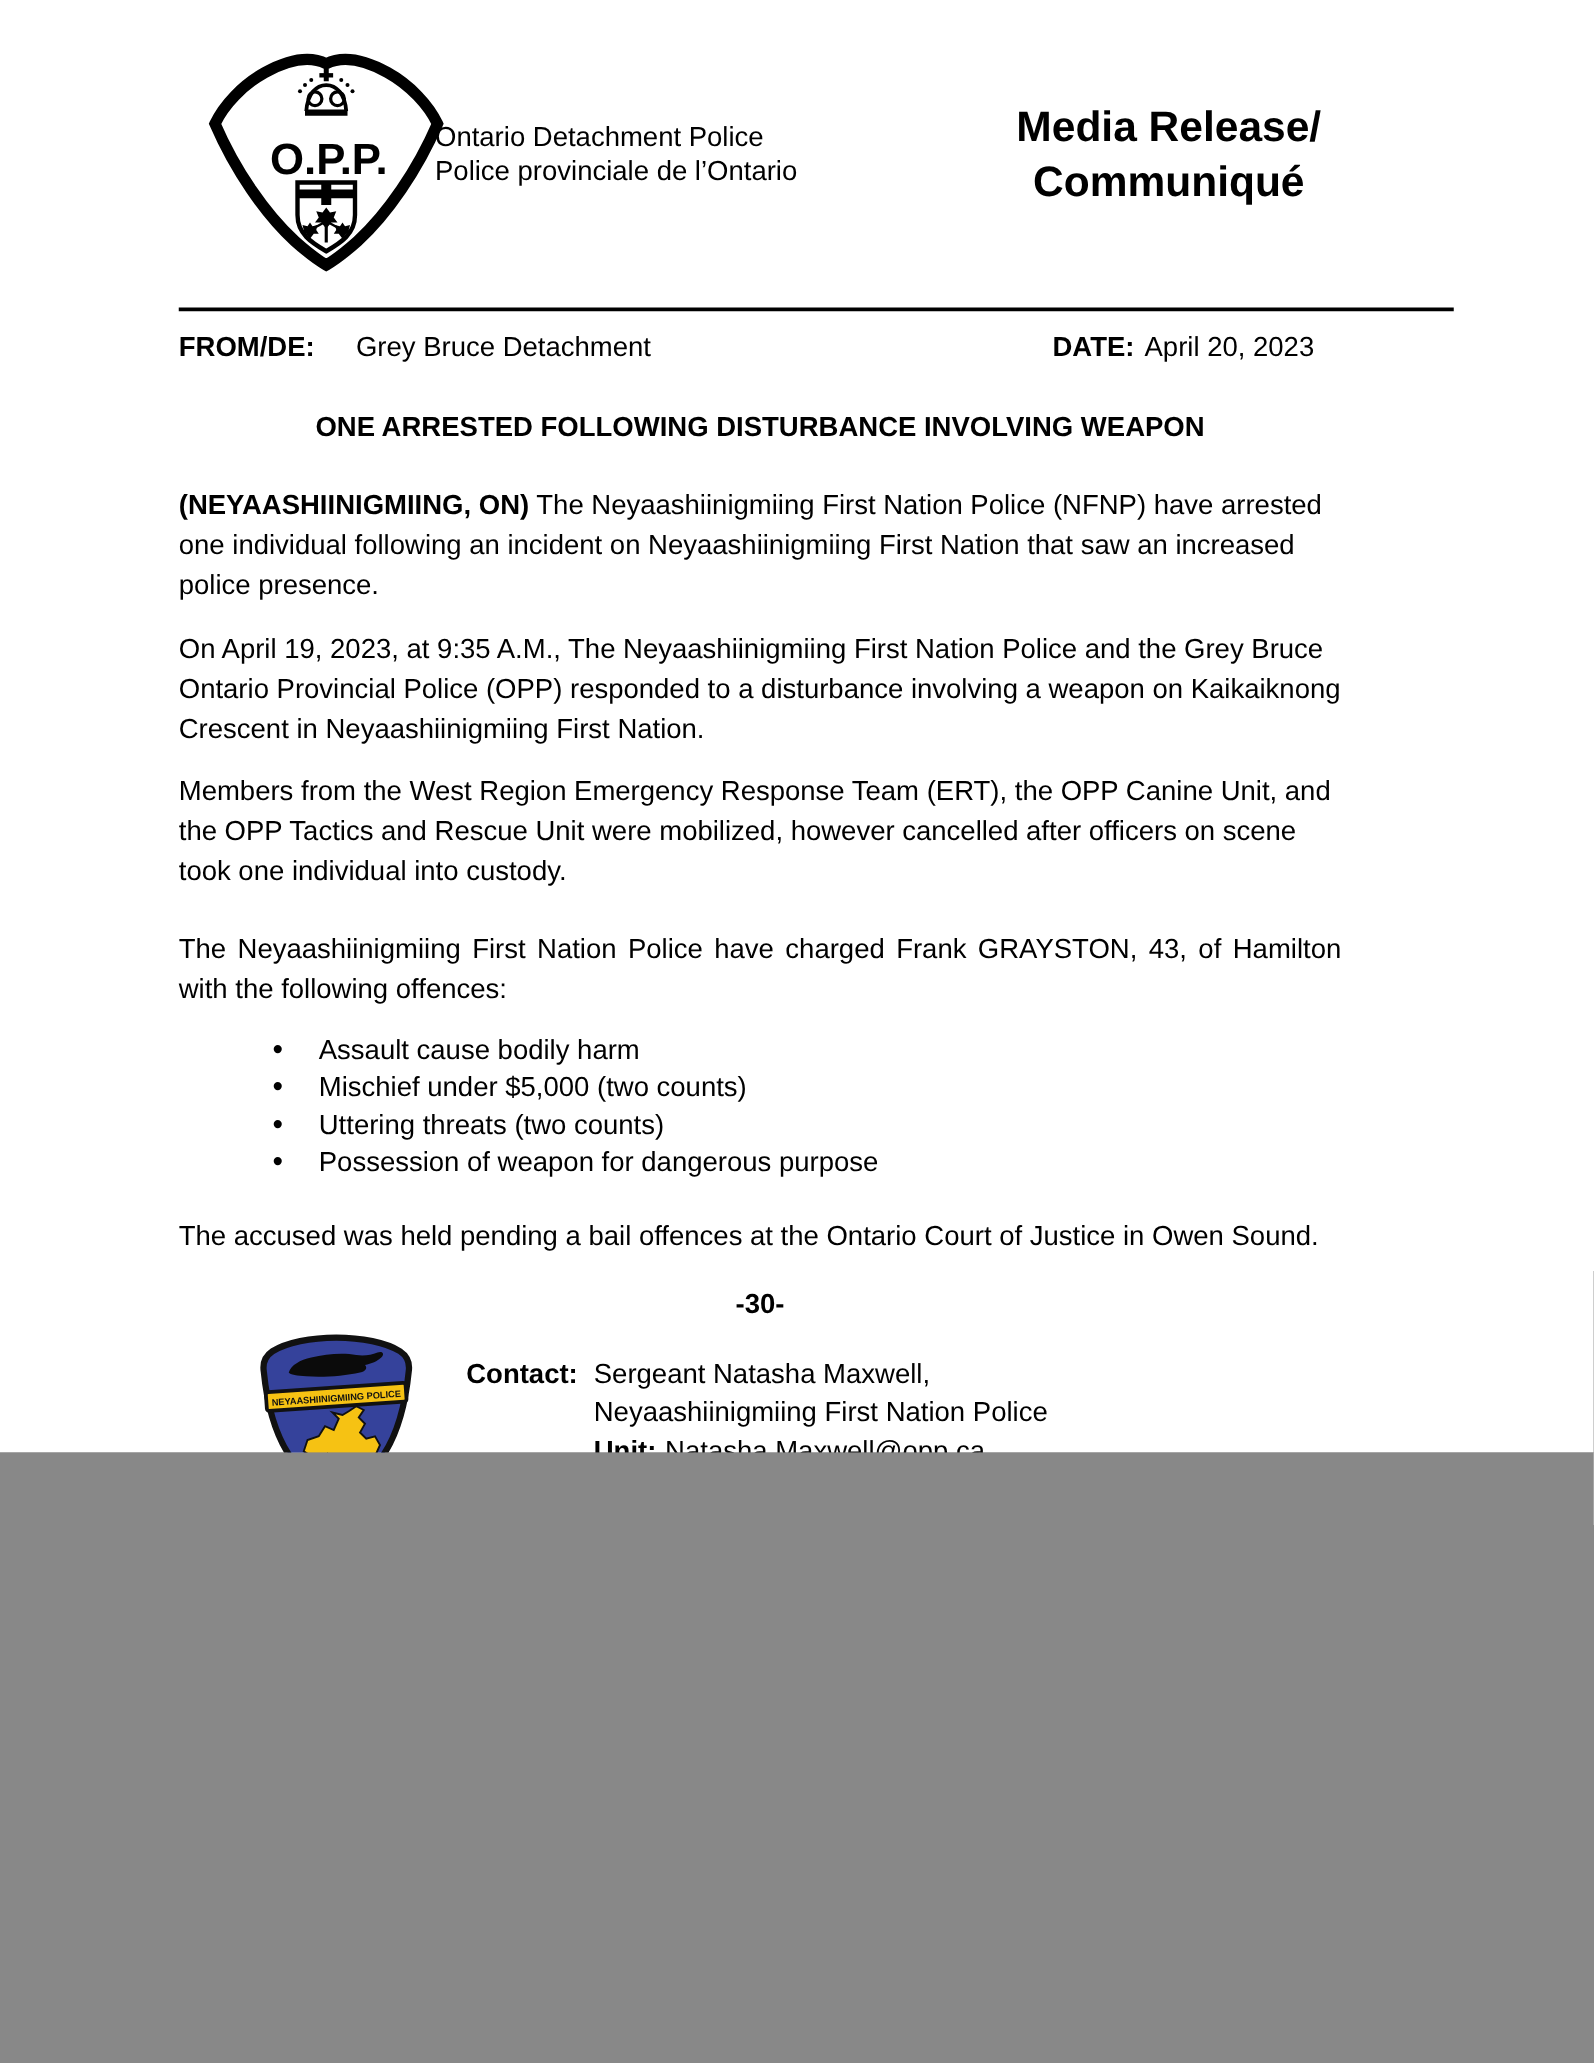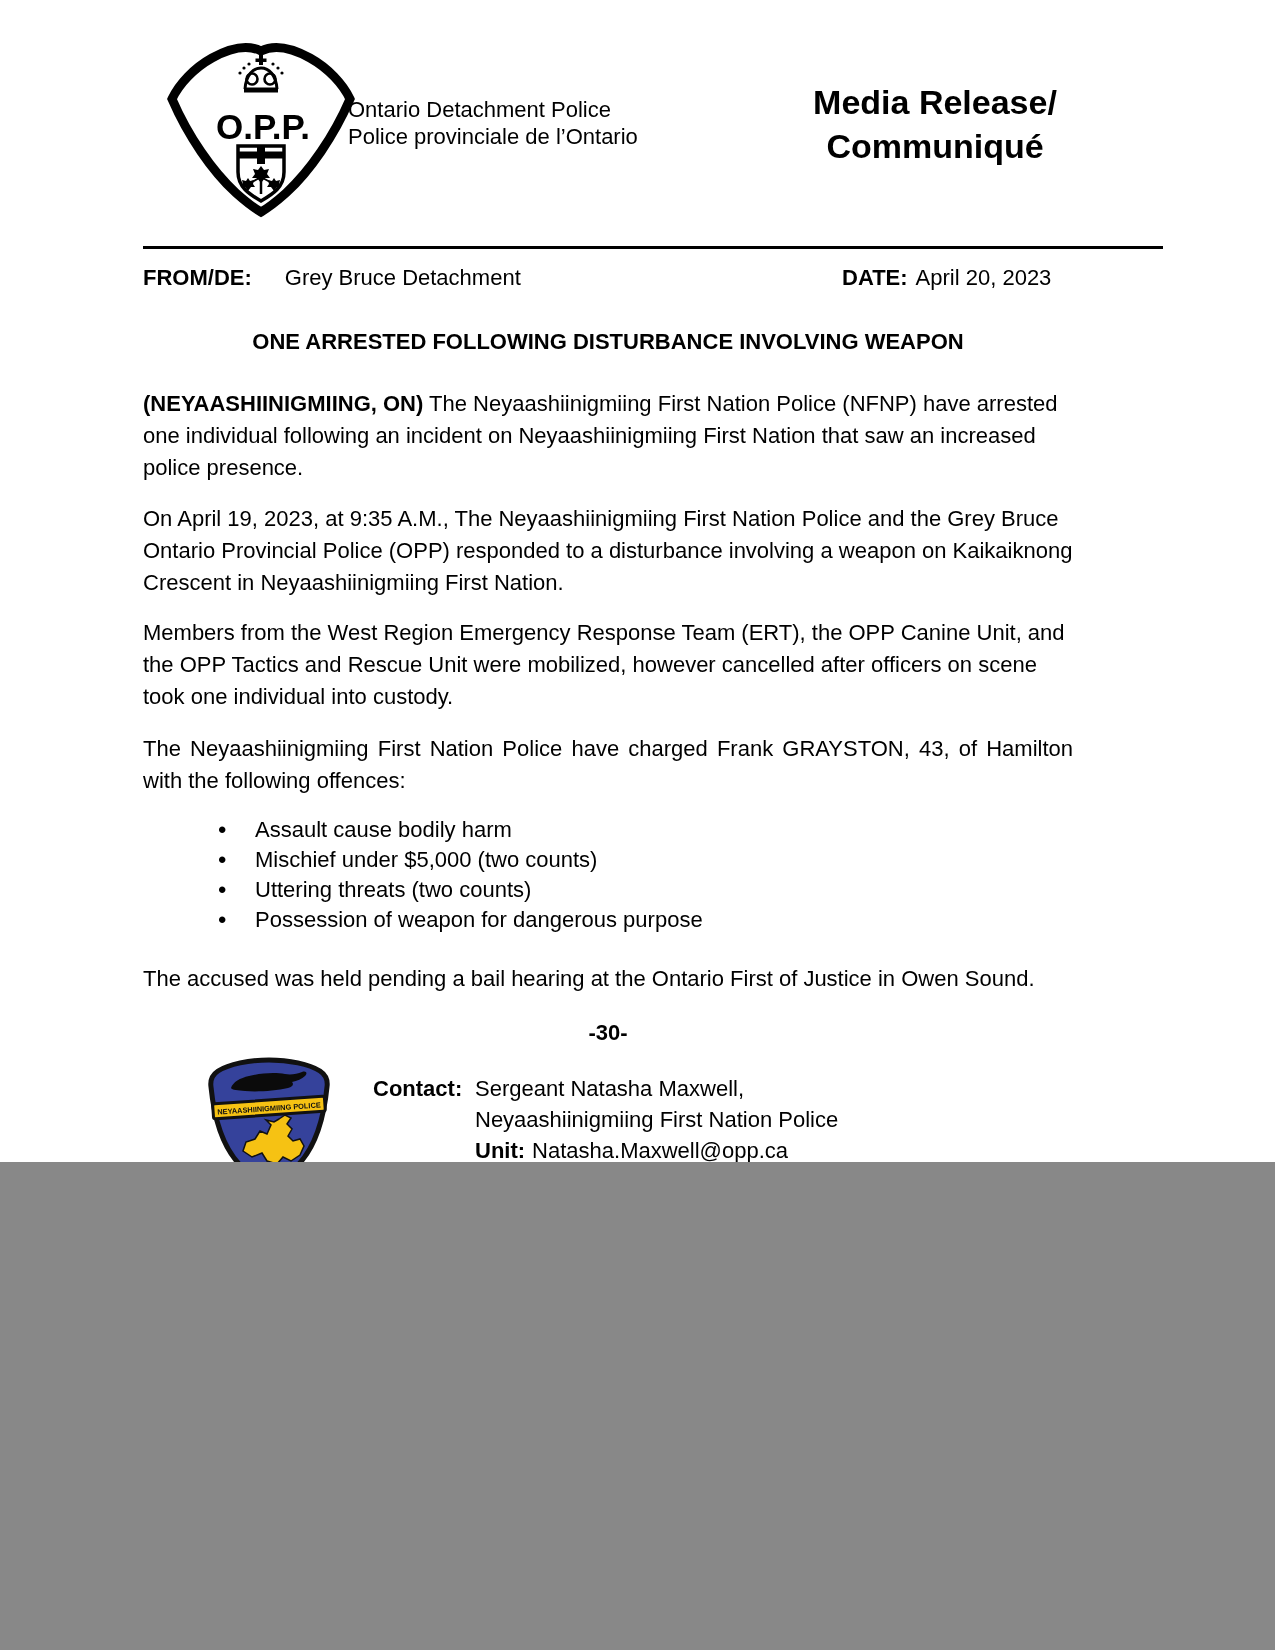--- a/index.html
+++ b/index.html
@@ -41,21 +41,21 @@
   .date-label { font-weight:bold; }
   .date-value { margin-left:8px; }
   .headline {
     margin-top:32px; line-height:32px;
     font-weight:bold; text-align:center;
   }
   .para { margin:0; }
   .p1 { margin-top:30px; }
   .p2 { margin-top:19px; }
   .p3 { margin-top:18px; }
-  .p4 { margin-top:20px; text-align:justify; }
+  .p4 { margin-top:30px; text-align:justify; }
   .p5 { margin-top:28px; text-align:justify; }
   .lead-bold { font-weight:bold; }
   ul.charges {
     margin:18px 0 0 0; padding:0; list-style:none;
   }
   ul.charges li {
     position:relative; padding-left:112px; line-height:30px;
   }
   ul.charges li::before {
     content:"\2022";
@@ -148,21 +148,21 @@
 
     <p class="para p4">The Neyaashiinigmiing First Nation Police have charged Frank GRAYSTON, 43, of Hamilton with the following offences:</p>
 
     <ul class="charges">
       <li>Assault cause bodily harm</li>
       <li>Mischief under $5,000 (two counts)</li>
       <li>Uttering threats (two counts)</li>
       <li>Possession of weapon for dangerous purpose</li>
     </ul>
 
-    <p class="para p5">The accused was held pending a bail hearing at the Ontario First of Justice in Owen Sound.</p>
+    <p class="para p5">The accused was held pending a bail offences at the Ontario Court of Justice in Owen Sound.</p>
 
     <div class="end-mark">-30-</div>
 
     <div class="contact-row">
 
       <svg class="nfnp-badge" width="128" height="132" viewBox="0 0 128 132">
         <path d="M64,5 C44,5 24,9 13,16 C7,20 5,25 6,32 C9,62 17,92 36,111 C46,121 56,127 64,128 C72,127 82,121 92,111 C111,92 119,62 122,32 C123,25 121,20 115,16 C104,9 84,5 64,5 Z" stroke="#111111" stroke-width="5" fill="#35429B"></path>
         <path d="M26,33 C28,27 35,23 44,21 C56,18 70,17 80,19 C86,20 92,19 97,17 C101,15.5 103,18 100,21 C97,24 92,26 87,27 C89,29 88,32 83,33 C70,36 52,37 40,36 C33,35.5 27,35 26,33 Z" fill="#0b0b0b"></path>
         <g transform="rotate(-4 64 53)">
           <rect x="8" y="45" width="112" height="15" rx="2" stroke="#111111" stroke-width="3" fill="#F6C213"></rect>

